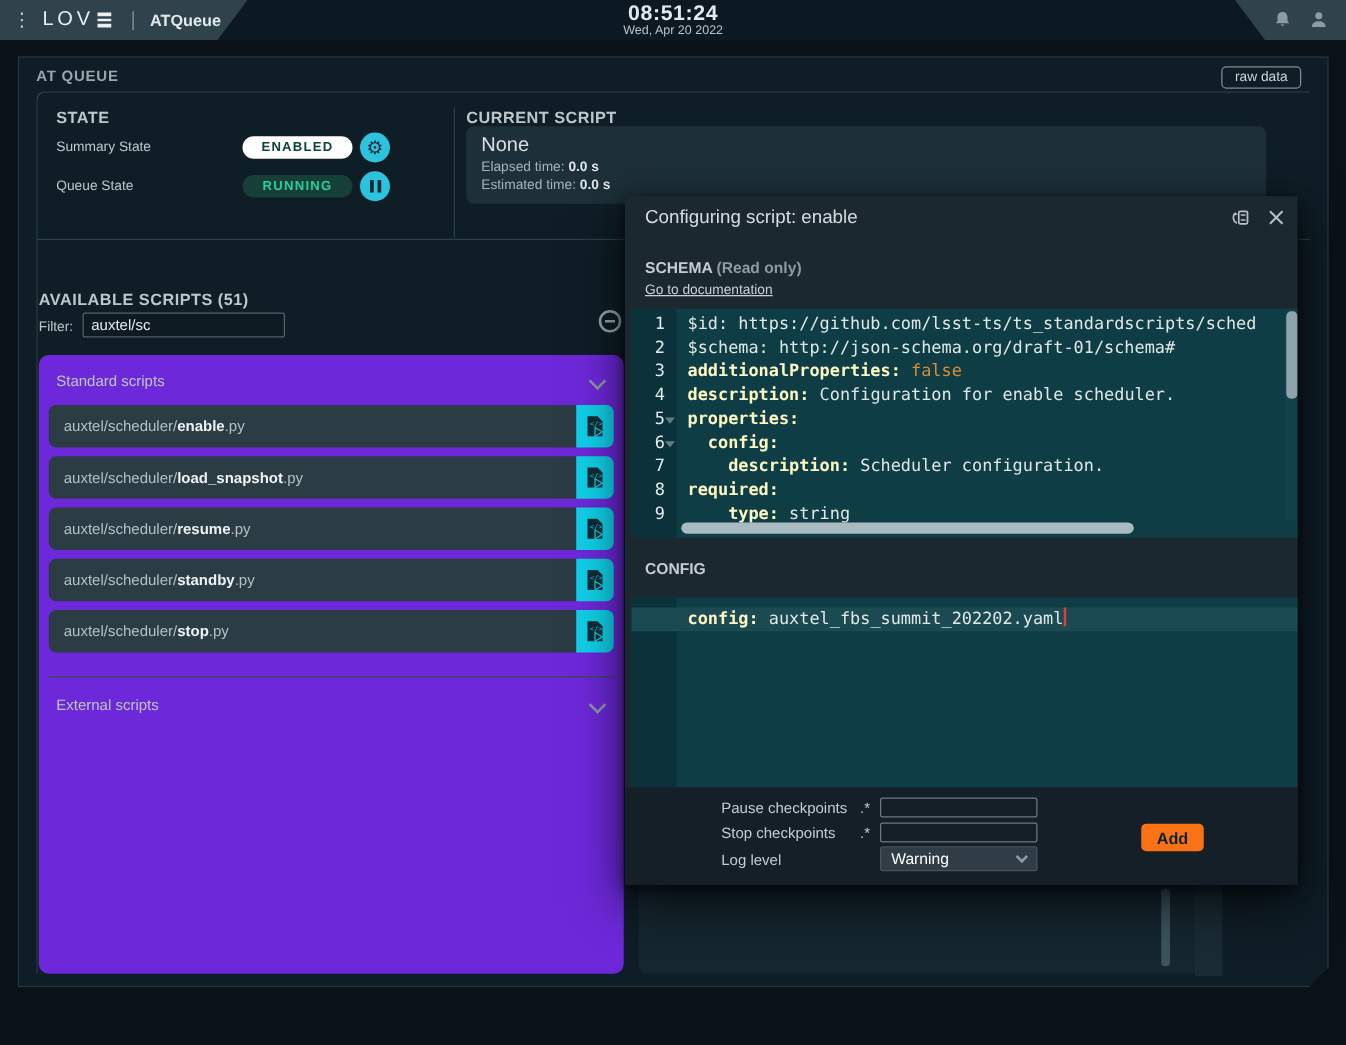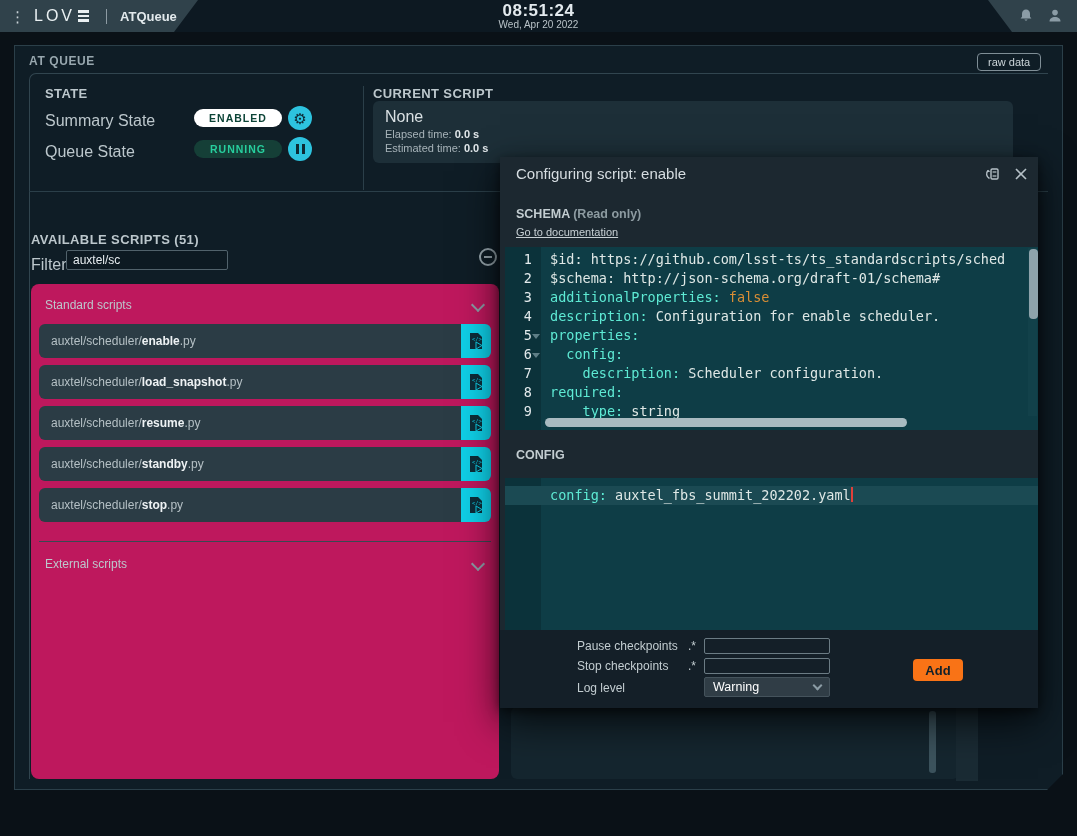--- a/index.html
+++ b/index.html
@@ -32,21 +32,21 @@
     background:#0f1d26; border:1px solid #2b3f49;
     clip-path:polygon(0 0,100% 0,100% calc(100% - 16px),calc(100% - 16px) 100%,0 100%); }
   .panel-title{ position:absolute; left:14px; top:8px; font-size:12px; font-weight:bold;
     color:#98a7ae; letter-spacing:.6px; }
   .rawdata{ position:absolute; left:962px; top:7px; padding:2px 10px; border:1px solid #7f8e96;
     border-radius:4px; font-size:11px; color:#ccd5d9; background:transparent; cursor:pointer; }
   .fieldset{ position:absolute; left:14px; top:27px; right:14px; bottom:10px;
     border-top:1px solid #31454f; border-left:1px solid #31454f; border-top-left-radius:7px; }
 
   .sec-h{ font-size:13px; font-weight:bold; color:#bcc7cc; letter-spacing:.4px; }
-  .lab{ font-size:16px; color:#bcc7cc; }
+  .lab{ font-size:11px; color:#bcc7cc; }
 
   .state-h{ position:absolute; left:30px; top:40px; }
   .state-lab1{ position:absolute; left:30px; top:66px; }
   .state-lab2{ position:absolute; left:30px; top:97px; }
   .pill{ position:absolute; width:88px; height:18px; border-radius:9px; font-size:10.5px;
     font-weight:bold; letter-spacing:1px; text-align:center; line-height:18px; }
   .pill-enabled{ left:179px; top:63px; background:#ffffff; color:#0c4437; }
   .pill-running{ left:179px; top:94px; background:#153f37; color:#27cf9e; }
   .cbtn{ position:absolute; width:24px; height:24px; border-radius:50%; background:#2dc3df;
     display:flex; align-items:center; justify-content:center; cursor:pointer; }
@@ -64,21 +64,21 @@
 
   .avail-h{ position:absolute; left:16px; top:186px; }
   .filter-lab{ position:absolute; left:16px; top:210px; }
   .filter-in{ position:absolute; left:51px; top:204px; width:162px; height:20px; background:#0d1a22;
     border:1px solid #51626b; border-radius:2px; color:#e6ecef; font-size:12px; padding:0 6px;
     font-family:"Liberation Sans", sans-serif; }
   .minus-ic{ position:absolute; left:464px; top:202px; width:18px; height:18px; border:2px solid #98a7ae;
     border-radius:50%; cursor:pointer; }
   .minus-ic::after{ content:""; position:absolute; left:3px; right:3px; top:50%; margin-top:-1px; height:2px; background:#98a7ae; }
 
-  .scripts-box{ position:absolute; left:16px; top:238px; width:468px; height:495px; background:#be185d; border-radius:8px; }
+  .scripts-box{ position:absolute; left:16px; top:238px; width:468px; height:495px; background:#6d28d9; border-radius:8px; }
   .grp-head{ position:absolute; left:14px; font-size:12px; color:#bcc7cc; cursor:pointer; }
   .chev{ position:absolute; right:16px; width:10px; height:10px; border-right:2px solid #8b9ca5;
     border-bottom:2px solid #8b9ca5; transform:rotate(45deg); }
   .rowwrap{ position:absolute; left:8px; top:40px; width:452px; }
   .script-row{ position:relative; height:34px; margin-bottom:7px; cursor:pointer; }
   .script-row .txt{ position:absolute; left:0; top:0; right:30px; height:34px; background:#2b3c45;
     border-radius:6px 0 0 6px; display:flex; align-items:center; padding-left:12px;
     font-size:12px; color:#b5c0c5; white-space:pre; }
   .script-row .txt b{ color:#eef2f4; }
   .launch{ position:absolute; right:0; top:0; width:30px; height:34px; background:#0fd0e8;
@@ -103,21 +103,21 @@
     font-family:"DejaVu Sans Mono", monospace; font-size:13.5px; line-height:19px; cursor:text; }
   .ed-schema{ top:90px; height:183px; }
   .ed-config{ top:321px; height:152px; }
   .gutter{ position:absolute; left:0; top:0; bottom:0; width:36px; background:#0b323a; }
   .gut-n{ position:relative; text-align:right; padding-right:9px; color:#e3eaec; }
   .gut-n .fold{ position:absolute; right:1px; top:8px; width:0; height:0;
     border-left:4px solid transparent; border-right:4px solid transparent; border-top:5px solid #5e7e86; }
   .codecol{ position:absolute; left:36px; top:0; right:0; }
   .code-line{ position:relative; padding-left:9px; white-space:pre; }
   .code-line.active{ background:#1b4a53; margin-left:-36px; padding-left:45px; }
-  .tok-plain{ color:#dfe8e6; } .tok-key{ color:#5eead4; } .tok-num{ color:#d98e35; }
+  .tok-plain{ color:#dfe8e6; } .tok-key{ color:#fef9c3;font-weight:bold; } .tok-num{ color:#d98e35; }
   .caret{ display:inline-block; width:2px; height:15px; background:#e0403a; vertical-align:-2px; }
   .pad-top{ padding-top:3px; } .pad-top2{ padding-top:8px; }
   .hscroll{ position:absolute; left:40px; bottom:3px; height:9px; width:362px; background:#a9bbc1; border-radius:5px; cursor:pointer; }
   .vtrack{ position:absolute; right:1px; top:1px; bottom:14px; width:9px; background:#12414a; }
   .vthumb{ position:absolute; right:0; top:2px; width:9px; height:70px; background:#8ea3ab; border-radius:4px; cursor:pointer; }
 
   .m-config{ position:absolute; left:16px; top:291px; font-size:12.5px; font-weight:bold; color:#c3cdd1; }
   .m-footer{ position:absolute; left:0; top:473px; width:538px; height:78px; background:#141f28; }
   .f-lab{ position:absolute; font-size:12px; color:#c3cdd1; }
   .f-star{ position:absolute; font-size:12px; color:#c3cdd1; }

